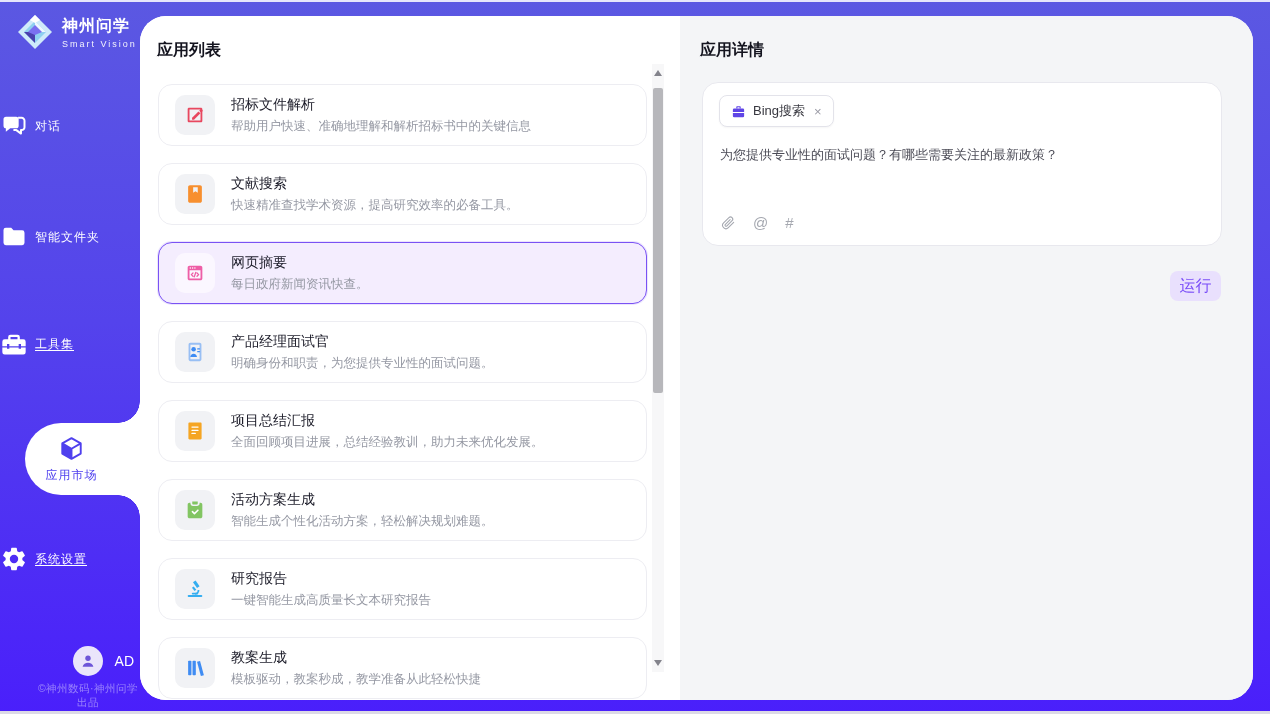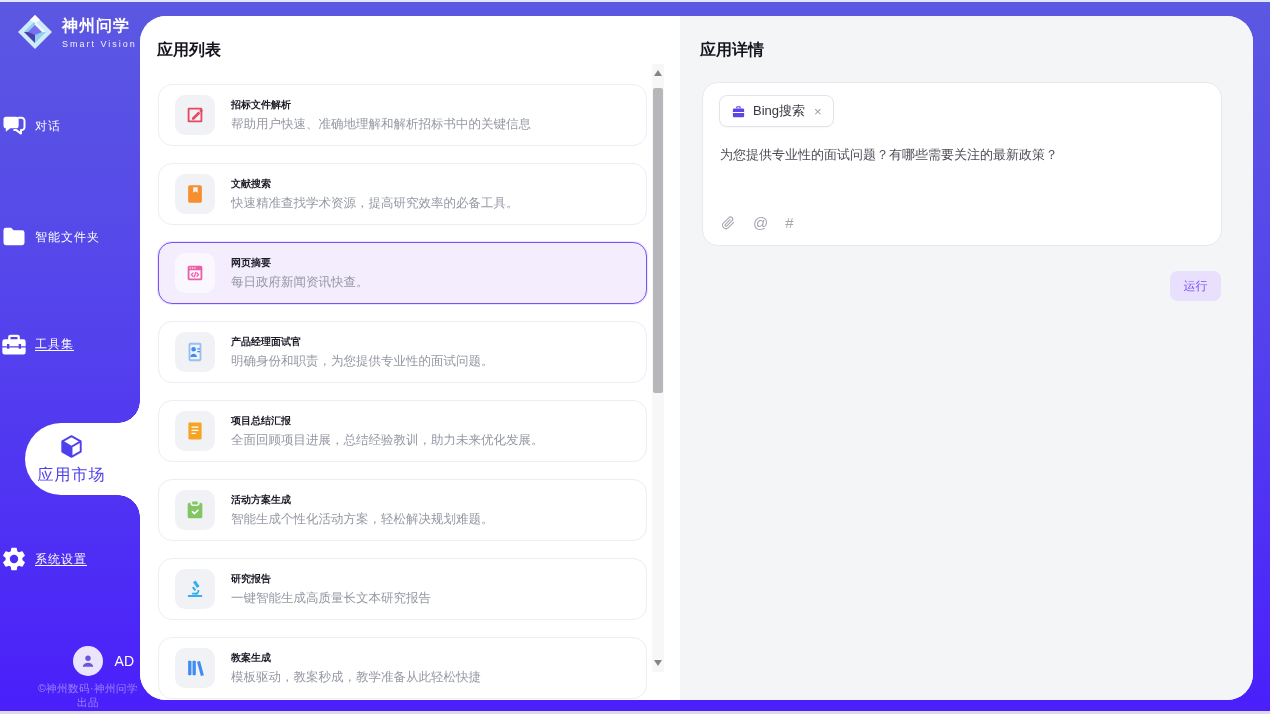--- a/index.html
+++ b/index.html
@@ -22,21 +22,21 @@
   .nav-item .lbl.u { text-decoration:underline; text-underline-offset:2px; }
   .ni-1 { top:112px; } .ni-2 { top:223px; } .ni-3 { top:330px; } .ni-5 { top:545px; }
 
   .nav-bubble { position:absolute; left:25px; right:0; top:423px; height:72px; background:#fff;
                 border-radius:36px 0 0 36px; display:flex; flex-direction:column; align-items:center;
                 justify-content:center; gap:5px; padding-right:22px; cursor:pointer; }
   .nav-bubble::before { content:""; position:absolute; right:0; top:-22px; width:22px; height:22px;
                 background:radial-gradient(circle at 0 0, rgba(0,0,0,0) 21.5px, #fff 22px); }
   .nav-bubble::after  { content:""; position:absolute; right:0; bottom:-22px; width:22px; height:22px;
                 background:radial-gradient(circle at 0 100%, rgba(0,0,0,0) 21.5px, #fff 22px); }
-  .nav-bubble .lbl { font-size:16px; color:#4f40ee; letter-spacing:1px; }
+  .nav-bubble .lbl { font-size:12px; color:#4f40ee; letter-spacing:1px; }
 
   .user-row { position:absolute; left:0; top:646px; width:134px; display:flex; align-items:center; justify-content:flex-end; gap:12px; }
   .avatar { width:30px; height:30px; border-radius:50%; background:#eae5fb; display:flex; align-items:center; justify-content:center; }
   .user-initials { font-size:14px; }
   .copyright { position:absolute; left:0; top:682px; width:140px; text-align:center; font-size:10.5px; color:rgba(255,255,255,.42); letter-spacing:.5px;padding-left:36px; }
 
   
   .content { position:absolute; left:140px; top:16px; right:17px; bottom:14px;
              border-radius:26px; overflow:hidden; display:flex; background:#fff; z-index:1; }
 
@@ -45,21 +45,21 @@
   .pane-title { font-size:16px; font-weight:bold; color:#14141f; }
   .list-title { position:absolute; left:17px; top:24px; }
   .cards { position:absolute; left:18px; top:68px; width:489px; }
   .card { position:relative; height:62px; margin-bottom:17px; border:1px solid #ededf2; border-radius:14px;
           background:#fff; display:flex; align-items:center; padding:0 16px; gap:16px; cursor:pointer; }
   .card.selected { background:#f4edfe; border:1px solid #7a52f4; box-shadow:0 0 0 1px rgba(122,82,244,.15); }
   .tile { width:40px; height:40px; border-radius:10px; background:#f1f2f5; flex:none;
           display:flex; align-items:center; justify-content:center; }
   .card.selected .tile { background:#fbf7ff; }
   .card-txt { display:flex; flex-direction:column; gap:4px; min-width:0; }
-  .card-title { font-size:10px; font-weight:bold; color:#1b1b28; }
+  .card-title { font-size:14px; font-weight:normal; color:#1b1b28; }
   .card-desc { font-size:12.5px; color:#9598a3; white-space:nowrap; }
 
   
   .sb { position:absolute; left:512px; top:48px; bottom:28px; width:12px; background:#f7f7f8; }
   .sb-thumb { position:absolute; left:1px; top:24px; width:10px; height:305px; background:#b7b7bb; border-radius:2px; }
   .sb-up, .sb-dn { position:absolute; left:2px; width:0; height:0; border-left:4px solid transparent; border-right:4px solid transparent; }
   .sb-up { top:6px; border-bottom:6px solid #84848c; }
   .sb-dn { bottom:6px; border-top:6px solid #84848c; }
 
   
@@ -69,21 +69,21 @@
                 border:1px solid #e8e8ee; border-radius:16px; }
   .chip { position:absolute; left:16px; top:12px; height:32px; display:inline-flex; align-items:center; gap:7px;
           padding:0 11px; background:#fff; border:1px solid #e3e3ea; border-radius:8px;
           box-shadow:0 1px 2px rgba(0,0,0,.04); }
   .chip-label { font-size:13px; color:#37373f; }
   .chip-close { font-size:13px; color:#9a9aa5; margin-left:2px; cursor:pointer; line-height:1; }
   .query { position:absolute; left:17px; right:20px; top:62px; font-size:13px; color:#4c4c57; line-height:1.5; }
   .composer-icons { position:absolute; left:17px; bottom:14px; display:flex; align-items:center; gap:17px; color:#a5a8b0; }
   .composer-icons .sym { font-size:15px; cursor:pointer; }
   .run-btn { position:absolute; right:32px; top:255px; width:51px; height:30px; background:#e9e0fd; color:#7a4df8;
-             font-size:12px; border:none; border-radius:8px; cursor:pointer; display:flex; align-items:center; justify-content:center; }
+             font-size:16px; border:none; border-radius:8px; cursor:pointer; display:flex; align-items:center; justify-content:center; }
 
   svg { display:block; }
 </style>
 </head>
 <body>
 
 <div class="frame">
   <div class="top-hairline"></div>
 
   <div class="sidebar">

